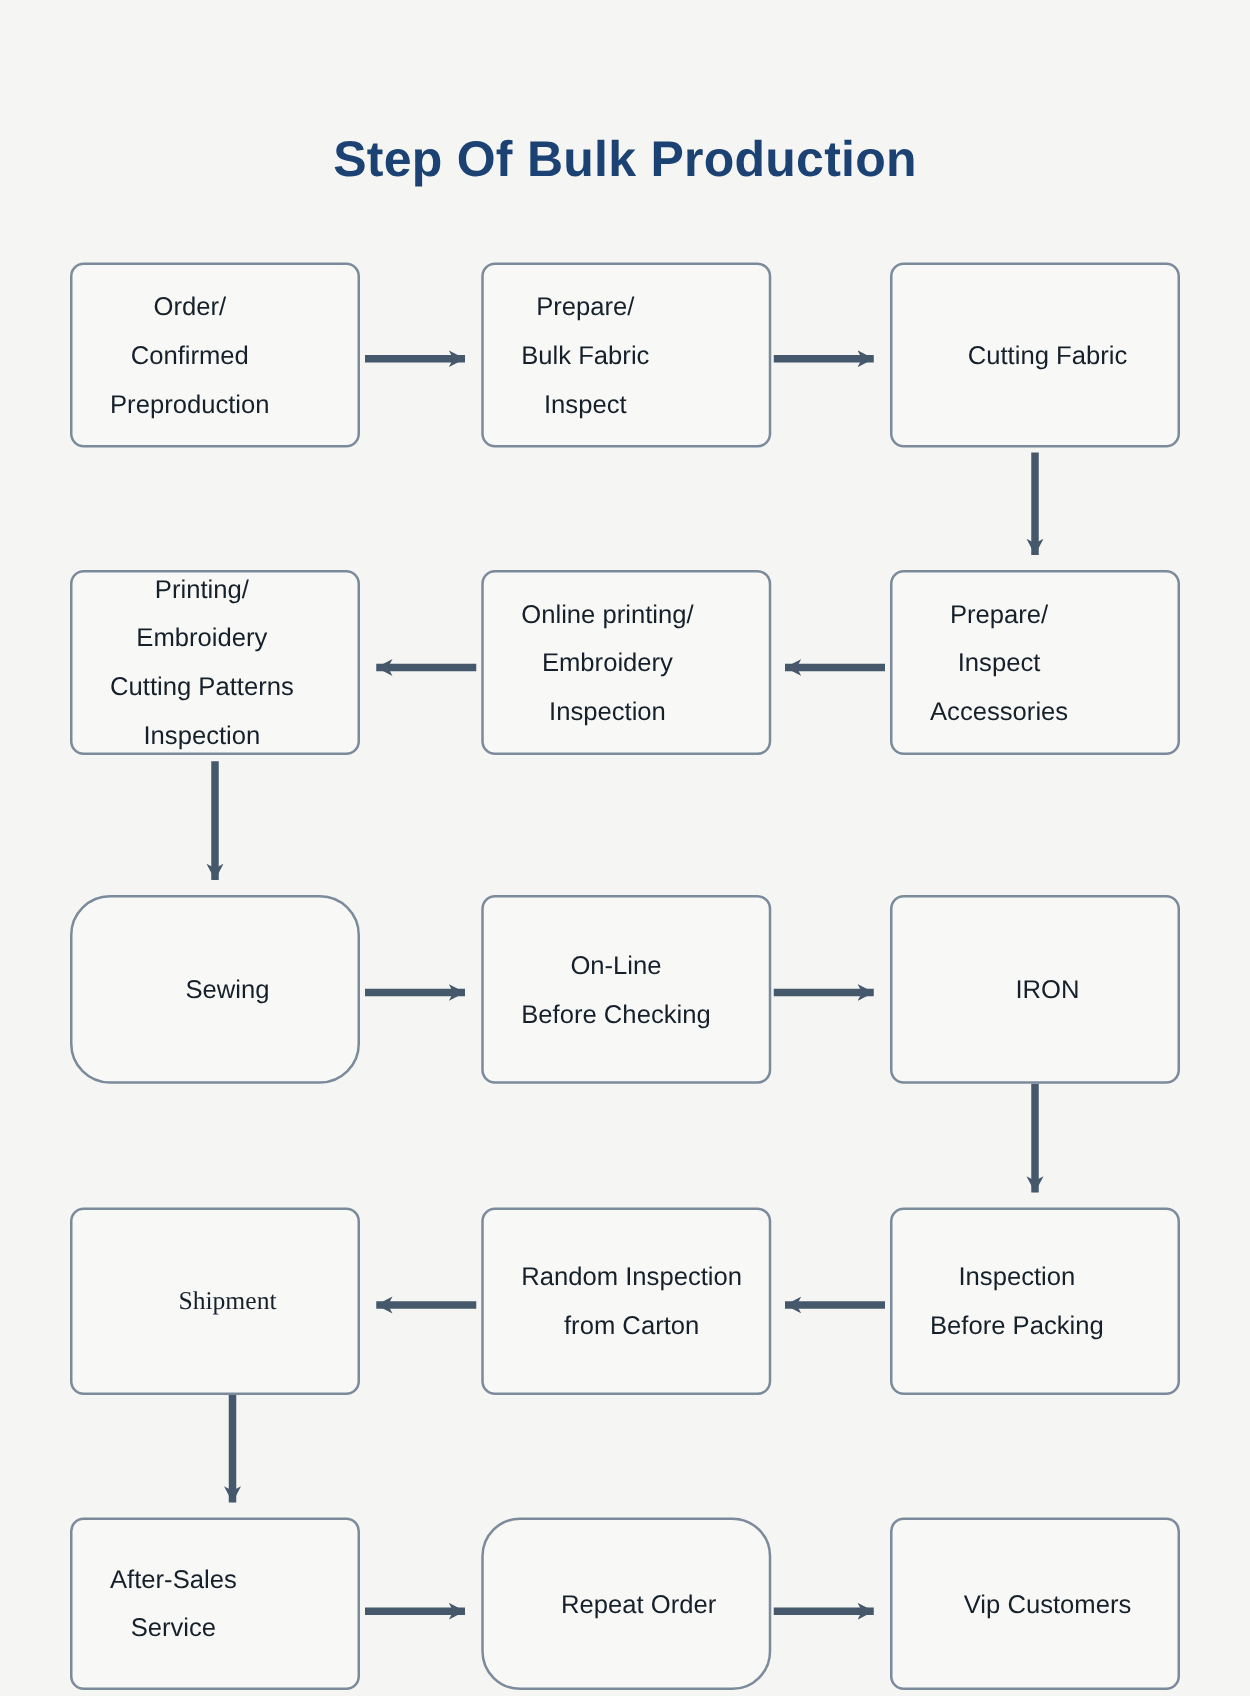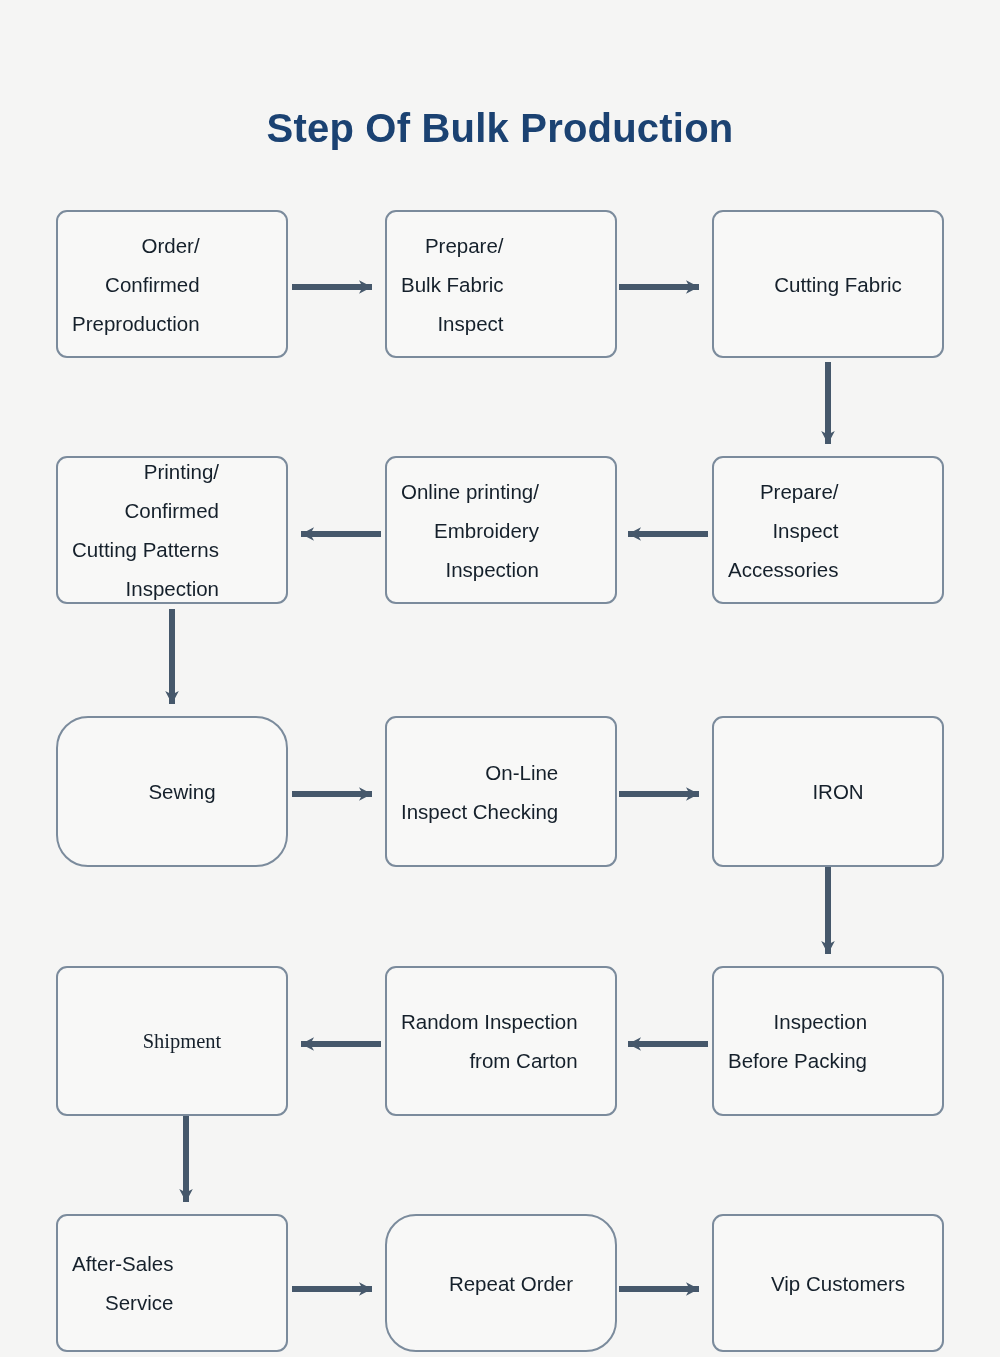--- a/index.html
+++ b/index.html
@@ -42,21 +42,21 @@
     justify-content: center;
     color: #15202b;
     font-size: 20.5px;
     line-height: 39px;
   }
   .node .txt {
     display: block;
     white-space: pre-line;
   }
   .node.align-left { align-items: flex-start; }
-  .node.align-left .txt { padding-left: 14px; text-align: right; }
+  .node.align-left .txt { padding-left: 30px; text-align: center; }
   .node.align-center { align-items: center; padding-left: 20px; }
   .node.align-center .txt { text-align: center; }
 
   .arrow-layer {
     position: absolute;
     left: 0; top: 0;
     width: 1000px; height: 1357px;
     pointer-events: none;
   }
 </style>
@@ -131,31 +131,31 @@
 Inspect
 Accessories</span>
   </div>
   <div class="node align-left" style="left:385px; top:412px; width:232px; height:148px;">
     <span class="txt">Online printing/
 Embroidery
 Inspection</span>
   </div>
   <div class="node align-left" style="left:56px; top:412px; width:232px; height:148px;">
     <span class="txt">Printing/
-Confirmed
+Embroidery
 Cutting Patterns
 Inspection</span>
   </div>
 
   <div class="node align-center" style="left:56px; top:672px; width:232px; height:151px;border-radius:32px;">
     <span class="txt">Sewing</span>
   </div>
   <div class="node align-left" style="left:385px; top:672px; width:232px; height:151px;">
     <span class="txt">On-Line
-Inspect Checking</span>
+Before Checking</span>
   </div>
   <div class="node align-center" style="left:712px; top:672px; width:232px; height:151px;">
     <span class="txt">IRON</span>
   </div>
 
   <div class="node align-left" style="left:712px; top:922px; width:232px; height:150px;">
     <span class="txt">Inspection
 Before Packing</span>
   </div>
   <div class="node align-left" style="left:385px; top:922px; width:232px; height:150px;">

